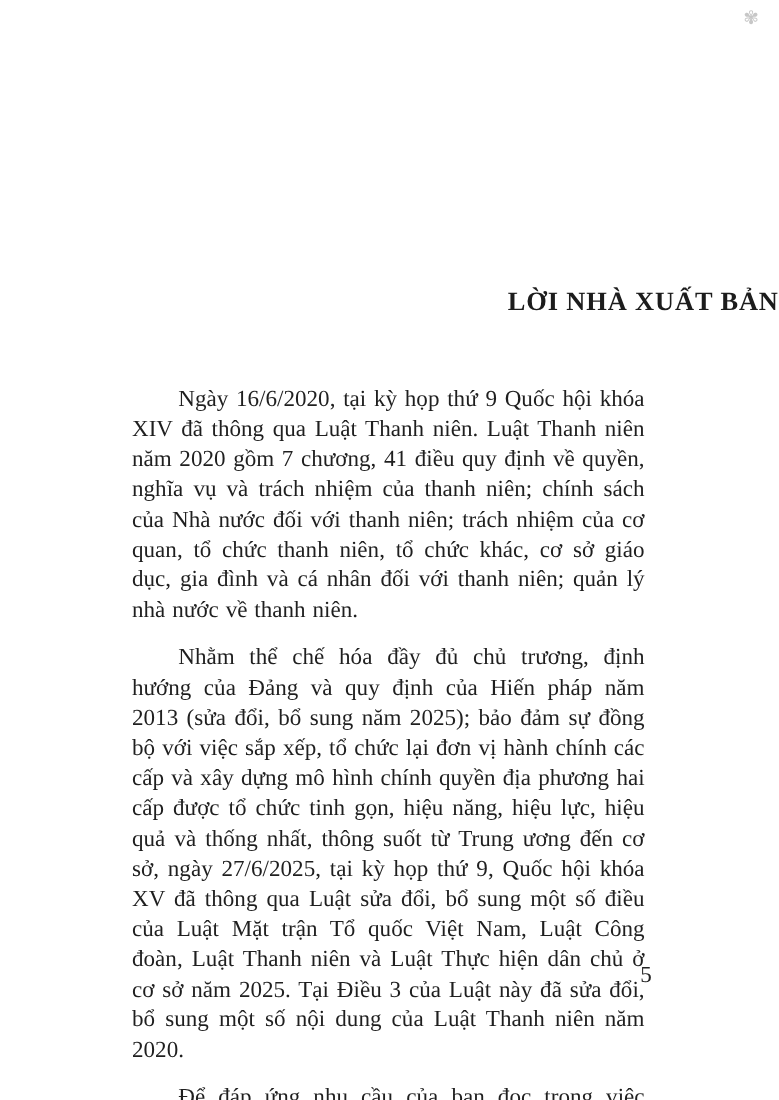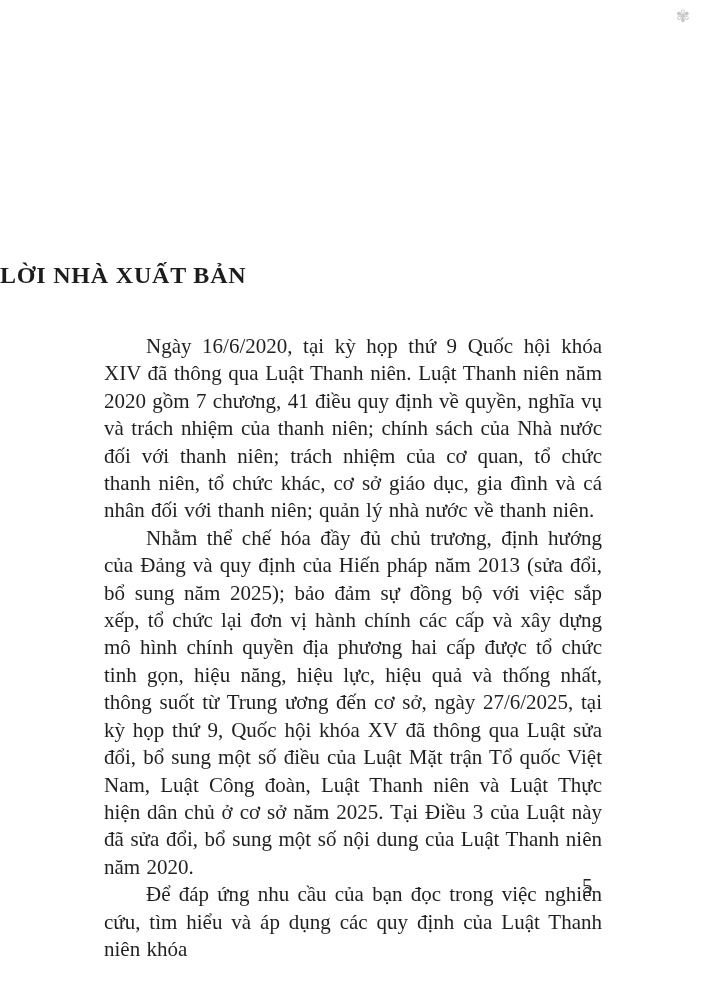--- a/index.html
+++ b/index.html
@@ -23,34 +23,34 @@
     line-height: 1;
     color: #c7c7c7;
     user-select: none;
   }
   .page-title {
     position: absolute;
     top: 262px;
     left: 0;
     width: 100%;
     margin: 0;
-    text-align: left;
+    text-align: right;
     font-size: 24px;
     font-weight: bold;
     letter-spacing: 0.8px;
     color: #1c1c1c;
   }
   .body-text {
     position: absolute;
     top: 333px;
     left: 104px;
     width: 498px;
   }
   .body-text p {
-    margin: 0;
+    margin: 16px;
     font-size: 21px;
     line-height: 27.4px;
     text-align: justify;
     text-indent: 42px;
     word-spacing: 1px;
   }
   .page-number {
     position: absolute;
     top: 874px;
     left: 582px;

